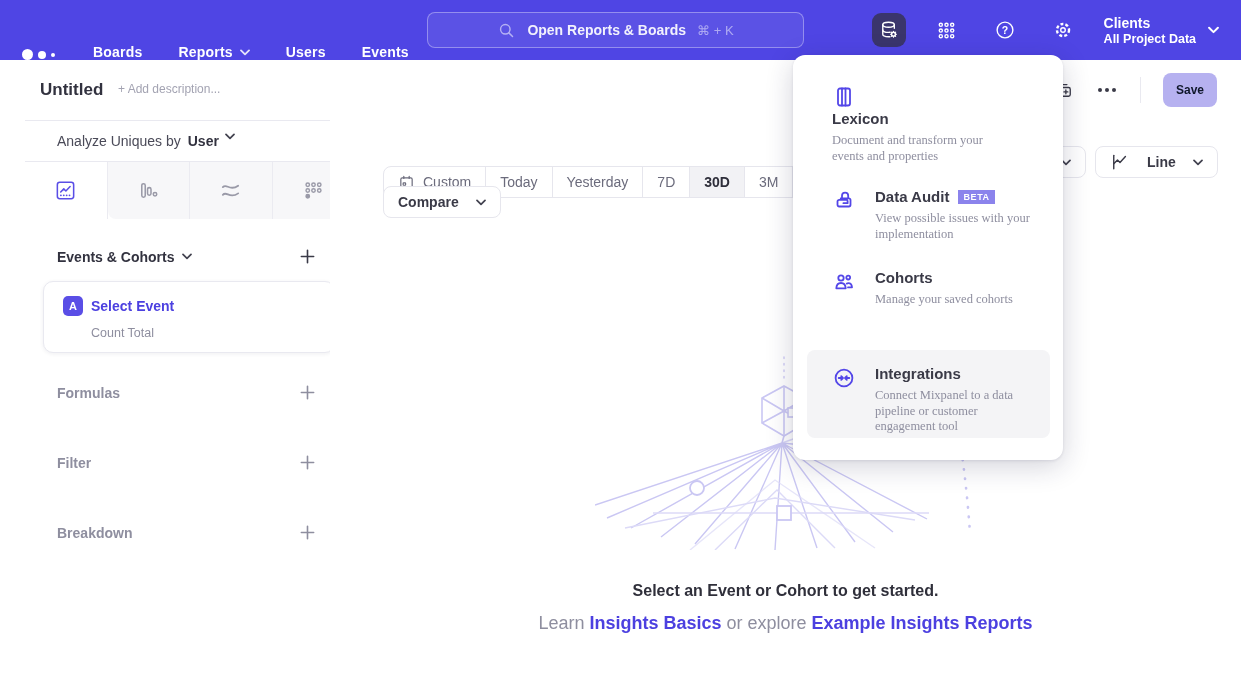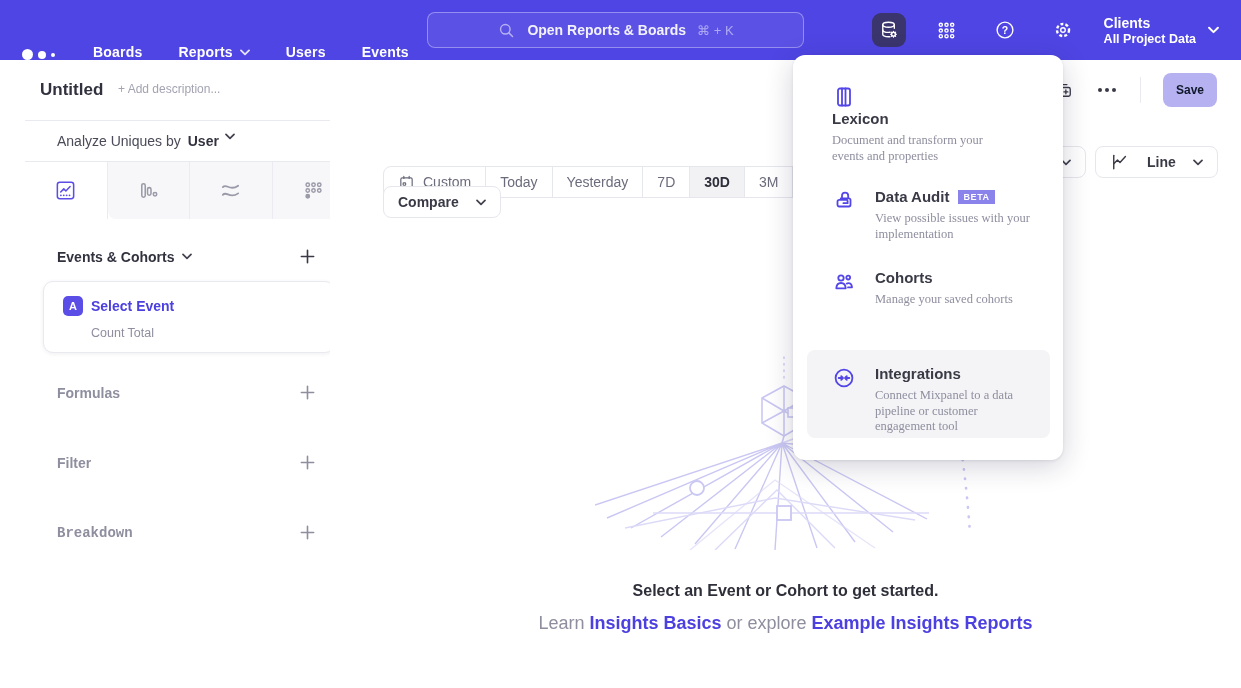--- a/index.html
+++ b/index.html
@@ -273,21 +273,21 @@
       </button>
     </div>
     <div class="side-row" style="top:331px;">
       <span class="side-label-dim">Filter</span>
       <button class="plus-btn">
         <svg width="17" height="17" viewBox="0 0 18 18" fill="none" stroke="currentColor" stroke-width="1.7" stroke-linecap="round">
             <path d="M9 2.5v13M2.5 9h13"></path>
           </svg>
       </button>
     </div>
-    <div class="side-row" style="top:401px;font-family:Liberation Mono, monospace;">
+    <div class="side-row" style="top:401px;">
       <span class="side-label-dim">Breakdown</span>
       <button class="plus-btn">
         <svg width="17" height="17" viewBox="0 0 18 18" fill="none" stroke="currentColor" stroke-width="1.7" stroke-linecap="round">
             <path d="M9 2.5v13M2.5 9h13"></path>
           </svg>
       </button>
     </div>
   </div>
 
   <div class="main">

